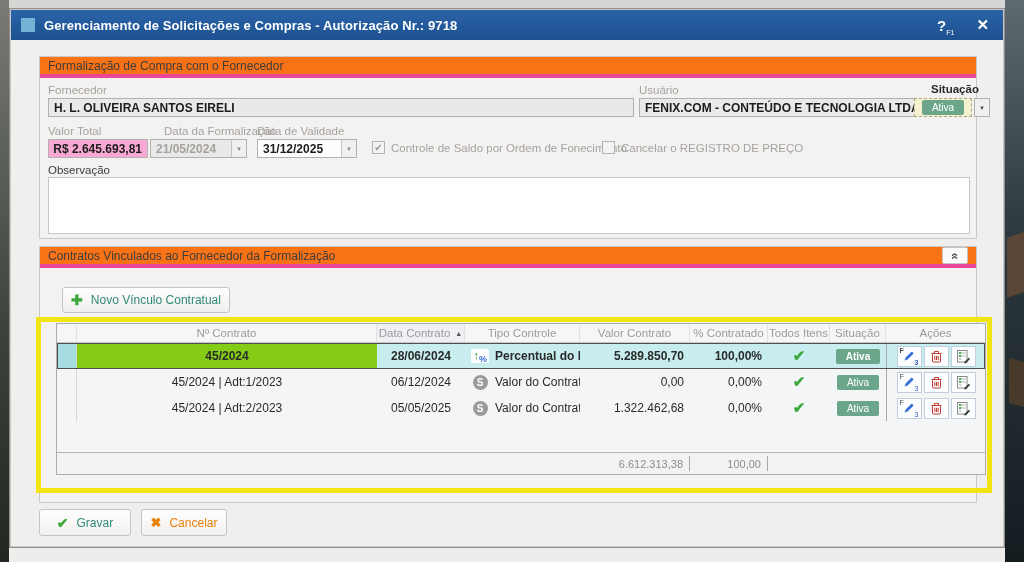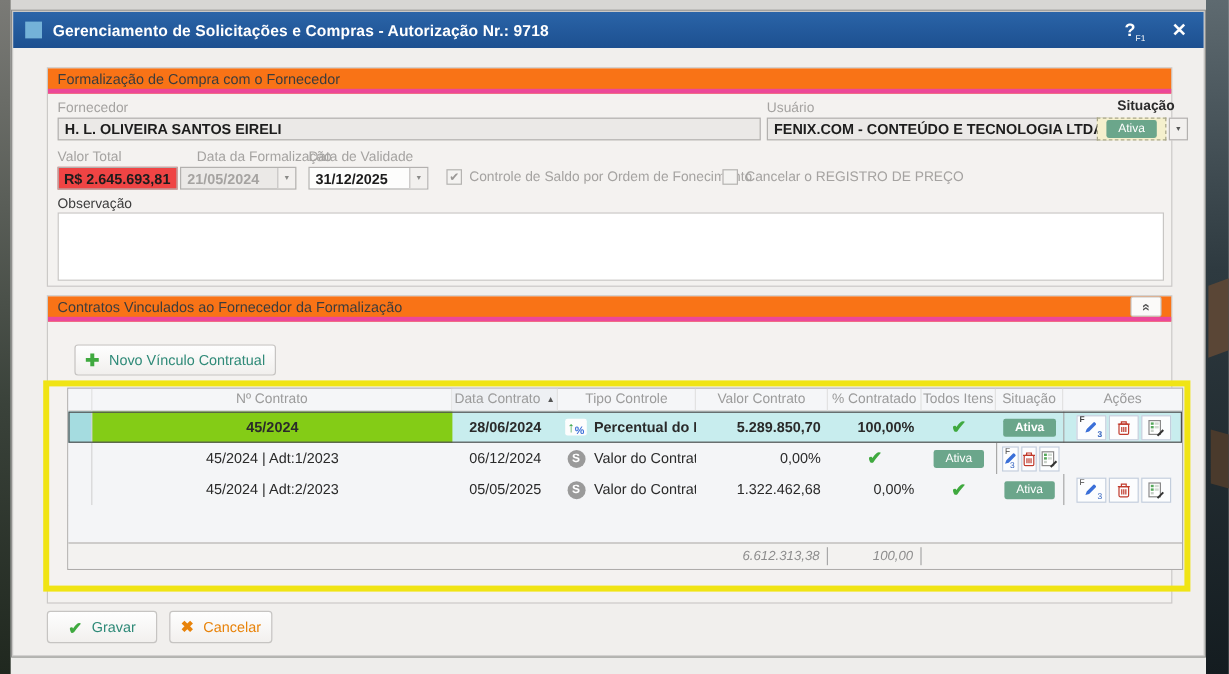--- a/index.html
+++ b/index.html
@@ -115,21 +115,21 @@
   .sit-cell { justify-content:center; }
   .actions-cell { border-left:1px solid #a8a8a8; display:flex; align-items:center;
     justify-content:center; gap:2px; padding:0 2px; }
   .abtn { width:25px; height:21px; border:1px solid #c3cedd; background:#fcfdfe;
     display:flex; align-items:center; justify-content:center; cursor:pointer; position:relative; }
   .abtn .fmark { position:absolute; top:0px; left:2px; font-size:7px; color:#444; }
   .abtn .n3 { position:absolute; bottom:0px; right:2px; font-size:7px; color:#2e5fbe; }
   .filler { flex:1; background:#f4f5f7; }
   .gtotals { height:22px; background:#f3f2f0; border-top:1px solid #b5b3b1; align-items:center; }
   .gtotals .tc { font-size:11px; color:#8d8d8d; display:flex; align-items:center;
-    justify-content:flex-end; padding:0 6px; height:15px;font-style:italic; }
+    justify-content:flex-end; padding:0 6px; height:15px; }
   .gtotals .tc.bordered { border-right:1px solid #a8a8a8; }
 
   
   .yellow-box { position:absolute; left:26px; top:308px; width:956px; height:176px;
     border:5px solid #f0e414; pointer-events:none; z-index:5; }
 
   
   .footer { position:absolute; left:29px; top:500px; display:flex; gap:10px; }
   .fbtn { height:27px; border:1px solid #c6c4c2; border-radius:3px;
     background:linear-gradient(#fefefe,#f2f0ee); display:flex; align-items:center;
@@ -172,21 +172,21 @@
 
     <div class="lbl dark" style="left:891px; top:26px;">Situação</div>
     <div class="sit-wrap" style="left:874px; top:41px;">
       <div class="sit-badge-box">
         <span class="badge">Ativa</span>
       </div>
       <div class="sit-dd">▼</div>
     </div>
 
     <div class="lbl" style="left:8px; top:68px;">Valor Total</div>
-    <div class="field right" style="left:8px; top:82px; width:100px; background:#ef4444;">R$ 2.645.693,81</div>
+    <div class="field right" style="left:8px; top:82px; width:100px; background:#f9a8d4;">R$ 2.645.693,81</div>
 
     <div class="lbl" style="left:124px; top:68px;">Data da Formalização</div>
     <div class="field disabled with-dd" style="left:110px; top:82px; width:97px;">
       <span>21/05/2024</span>
       <span class="dd-arrow">▼</span>
     </div>
 
     <div class="lbl" style="left:217px; top:68px;">Data de Validade</div>
     <div class="field white with-dd" style="left:217px; top:82px; width:100px;">
       <span>31/12/2025</span>
@@ -282,20 +282,21 @@
     </div>
 
     <div class="grow drow">
       <div class="dc ind"></div>
       <div class="dc center">45/2024 | Adt:1/2023</div>
       <div class="dc center">06/12/2024</div>
       <div class="dc tipo-cell">
         <span class="tipo-icon" data-icon="dollar"></span>
         <span>Valor do Contrato</span>
       </div>
+      <div class="dc rightal">0,00</div>
       <div class="dc rightal">0,00%</div>
       <div class="dc center">
           <span class="check-ok">✔</span>
         </div>
       <div class="dc sit-cell">
           <span class="badge">Ativa</span>
         </div>
       <div class="dc actions-cell">
         <div class="abtn">
           <span class="fmark">F</span>

